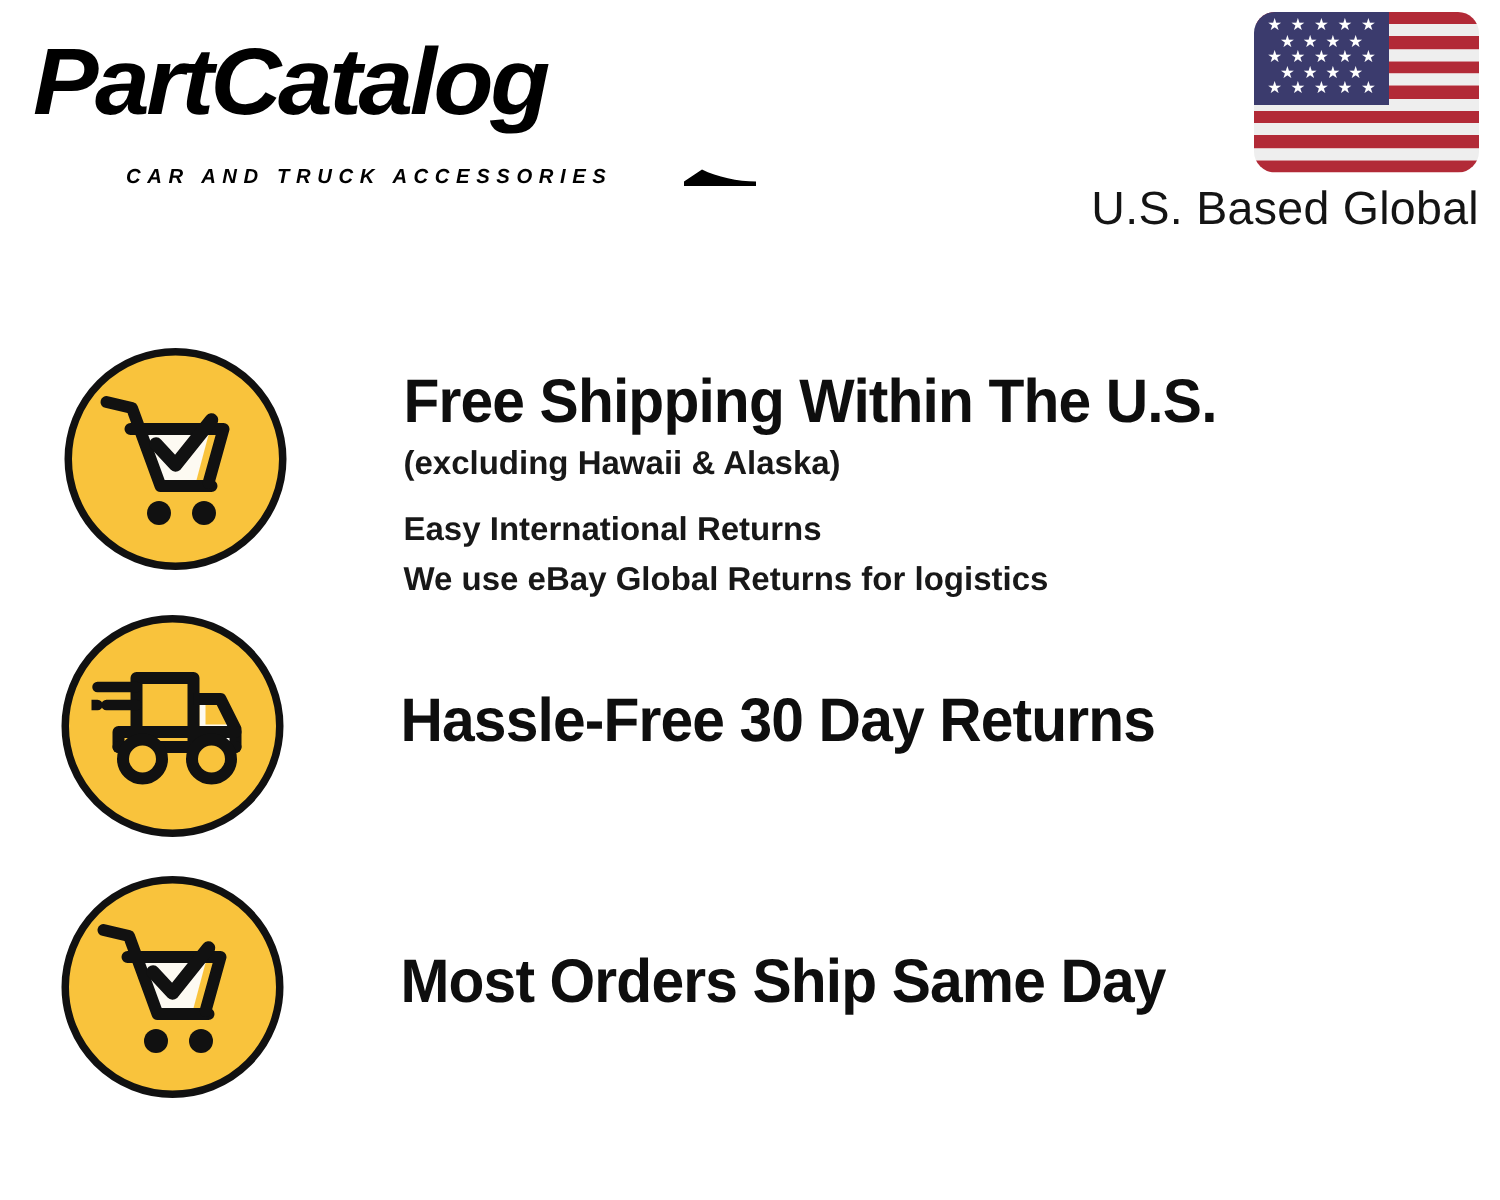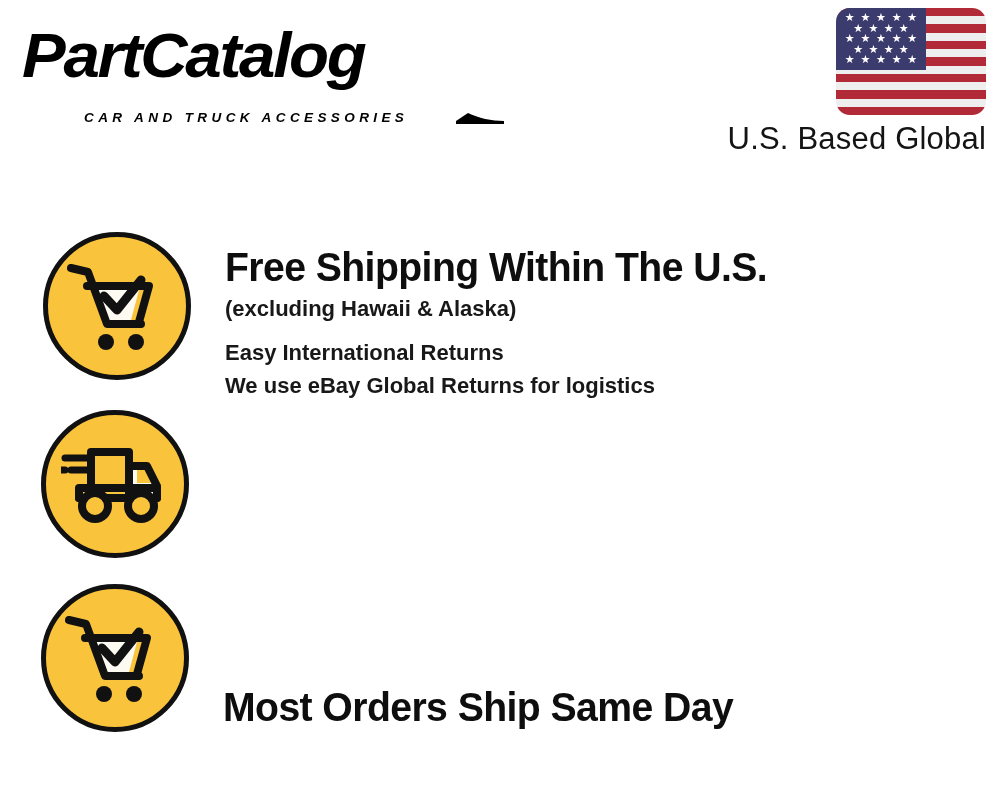--- a/index.html
+++ b/index.html
@@ -170,24 +170,25 @@
     top: 232px;
     width: 1000px;
   }
 
   .feature-row {
     position: absolute;
     left: 0;
     width: 1000px;
     display: flex;
     align-items: flex-start;
+    gap: 44px;
   }
   .feature-row.row-0 { top: 0px; }
   .feature-row.row-1 { top: 178px; }
-  .feature-row.row-2 { top: 352px; align-items: flex-end; }
+  .feature-row.row-2 { top: 352px; }
 
   .feature-icon {
     flex: 0 0 auto;
     margin-left: 43px;
     width: 148px;
     height: 148px;
     border-radius: 50%;
     background: #f9c33c;
     border: 5px solid #111111;
     box-sizing: border-box;
@@ -345,20 +346,23 @@
           <path d="M68 26 L86 26 L96 46 L96 58 L68 58" fill="none" stroke="#111111" stroke-width="8" stroke-linejoin="round"></path>
           <path d="M18 58 L18 48 L96 48" fill="none" stroke="#111111" stroke-width="8" stroke-linecap="round" stroke-linejoin="round"></path>
           <path d="M18 58 L96 58" fill="none" stroke="#111111" stroke-width="8" stroke-linecap="round"></path>
           <path d="M4 18 L30 18" stroke="#111111" stroke-width="7" stroke-linecap="round"></path>
           <path d="M10 30 L30 30" stroke="#111111" stroke-width="7" stroke-linecap="round"></path>
           <path d="M0 30 L4 30" stroke="#111111" stroke-width="7" stroke-linecap="round"></path>
           <circle cx="34" cy="66" r="13" fill="#f9c33c" stroke="#111111" stroke-width="8"></circle>
           <circle cx="80" cy="66" r="13" fill="#f9c33c" stroke="#111111" stroke-width="8"></circle>
         </svg>
       </div>
+      <div class="feature-text">
+        <div class="feature-title">Hassle-Free 30 Day Returns</div>
+      </div>
     </div>
 
     <div class="feature-row row-2">
       <div class="feature-icon">
         <svg width="104" height="96" viewBox="0 0 104 96">
           <path d="M30 32 L74 32 L66 62 L38 62 Z" fill="#fdfaf2"></path>
           <path d="M6 10 L23 14 L42 66 L76 66" fill="none" stroke="#111111" stroke-width="8" stroke-linecap="round" stroke-linejoin="round"></path>
           <path d="M22 28 L84 28 L74 64" fill="none" stroke="#111111" stroke-width="8" stroke-linecap="round" stroke-linejoin="round"></path>
           <path d="M39 38 L52 52 L76 22" fill="none" stroke="#111111" stroke-width="9" stroke-linecap="round" stroke-linejoin="round"></path>
           <circle cx="41" cy="84" r="8" fill="#111111"></circle>

